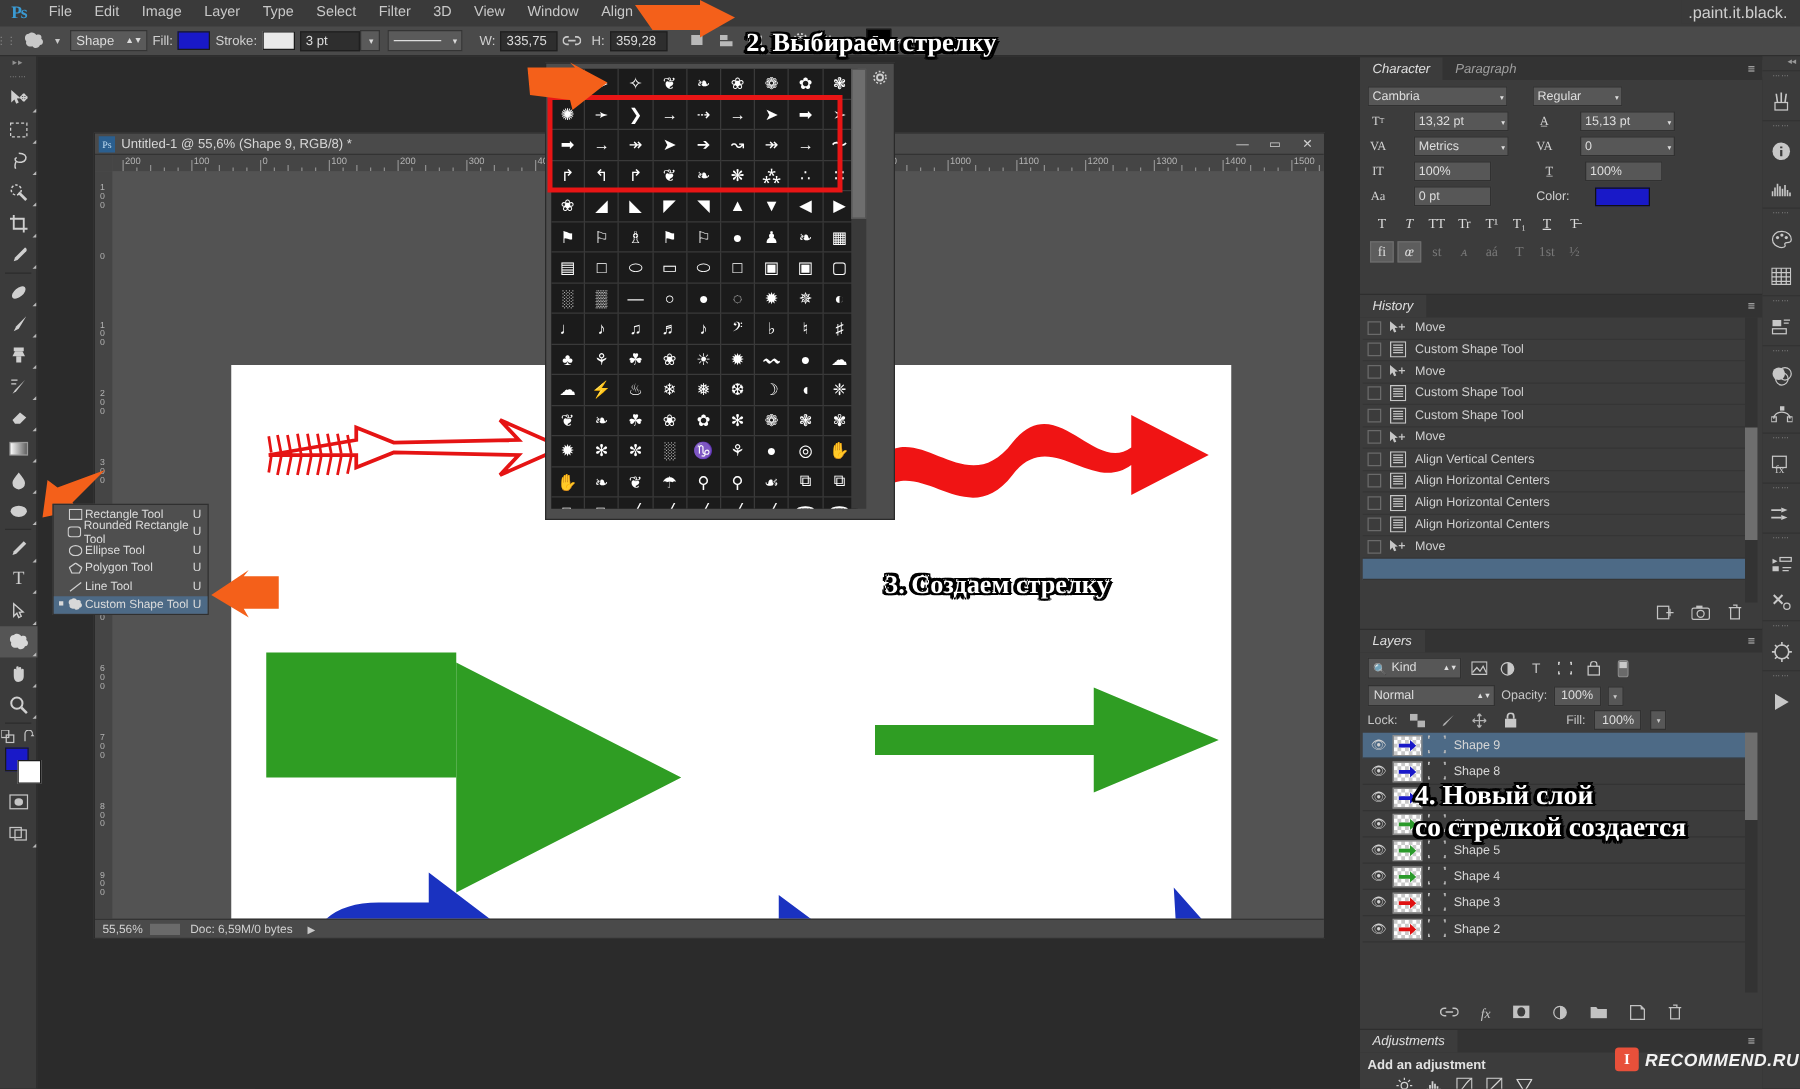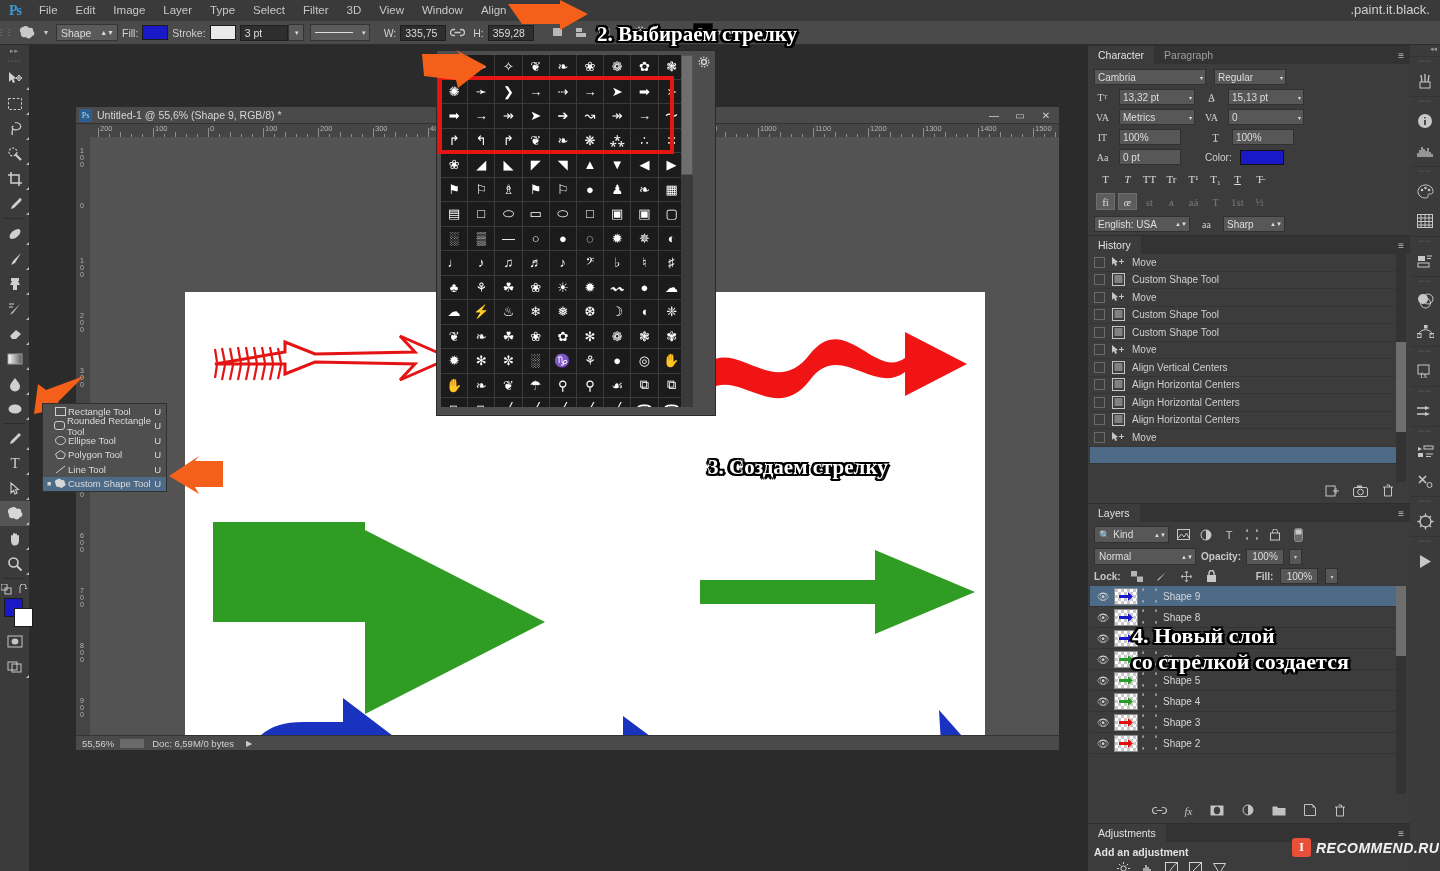--- a/index.html
+++ b/index.html
@@ -110,29 +110,29 @@
   #iconrail { position:absolute; left:1410px; top:45px; width:30px; height:826px;
     background:#3b3b3b; }
   .rail-grp { border-top:1px solid #333; }
   .rail-grip { height:9px; text-align:center; color:#8f8f8f; font-size:6px;
     letter-spacing:1px; line-height:9px; }
   .rail-ico { width:30px; height:30px; display:flex; align-items:center;
     justify-content:center; color:#c7c7c7; }
 
   .pan { background:#3c3c3c; border-top:1px solid #2e2e2e; position:relative; }
   .pan-tabs { height:18px; background:#333; display:flex; align-items:flex-end;
-    position:relative; }
+    position:relative;font-style:italic; }
   .pan-tab { height:18px; padding:0 10px; font-size:10.5px; color:#9f9f9f;
     display:flex; align-items:center; }
   .pan-tab.active { background:#3c3c3c; color:#e0e0e0; }
   .pan-menu { position:absolute; right:6px; top:4px; color:#bdbdbd; font-size:10px; }
 
   
   #charpanel { position:absolute; left:0; top:0; width:322px; height:190px; }
-  .cp-row { display:flex; align-items:center; padding:2px 6px; gap:8px; }
+  .cp-row { display:flex; align-items:center; padding:2px 6px; gap:20px; }
   .cp-sel { height:16px; background:#575757; border:1px solid #313131; color:#dedede;
     font-size:10px; display:flex; align-items:center; padding:0 3px; position:relative; }
   .cp-sel .arr { position:absolute; right:2px; font-size:6px; top:4px; }
   .cp-ico { width:17px; height:16px; color:#d2d2d2; font-size:10px;
     display:flex; align-items:center; justify-content:center;
     font-family:"Liberation Serif", serif; }
   .cp-field { height:16px; background:#575757; border:1px solid #313131;
     color:#dedede; font-size:10px; display:flex; align-items:center; padding:0 3px; }
   .cp-btnrow { display:flex; padding:3px 8px; gap:3px; }
   .cp-btn { width:19px; height:17px; display:flex; align-items:center;
@@ -164,21 +164,21 @@
   
   #layerspanel { position:absolute; left:0; top:458px; width:322px; height:320px; }
   .lp-filter { display:flex; align-items:center; gap:5px; padding:4px 6px; }
   .lp-kind { width:75px; height:17px; background:#575757; border:1px solid #313131;
     color:#dedede; font-size:10px; display:flex; align-items:center; padding:0 4px;
     position:relative; }
   .lp-ico { width:18px; height:16px; display:flex; align-items:center;
     justify-content:center; color:#c8c8c8; font-size:11px; }
   .lp-blend { display:flex; align-items:center; gap:5px; padding:1px 6px; }
   .lp-lock { display:flex; align-items:center; gap:7px; padding:2px 6px; }
-  .lp-lbl { color:#c8c8c8; font-size:10px;font-weight:bold; }
+  .lp-lbl { color:#c8c8c8; font-size:10px; }
   .lp-val { width:38px; height:16px; background:#575757; border:1px solid #313131;
     color:#dedede; font-size:10px; display:flex; align-items:center;
     justify-content:center; }
   #layerlist { position:absolute; left:2px; top:82px; width:310px; height:208px;
     overflow:hidden; }
   .lrow { height:21px; display:flex; align-items:center; border-bottom:1px solid #333;
     padding-left:2px; }
   .lrow.sel { background:#4d6a86; }
   .leye { width:22px; text-align:center; color:#d0d0d0; font-size:10px; }
   .lthumb { width:24px; height:17px; margin-right:4px; position:relative;
@@ -985,31 +985,20 @@
     <div class="cp-btnrow">
       <div class="cp-btn on">fi</div>
       <div class="cp-btn on" style="font-style:italic;">œ</div>
       <div class="cp-btn dim">st</div>
       <div class="cp-btn dim" style="font-style:italic;">ᴀ</div>
       <div class="cp-btn dim">aá</div>
       <div class="cp-btn dim">T</div>
       <div class="cp-btn dim">1st</div>
       <div class="cp-btn dim">½</div>
     </div>
-    <div class="cp-row" style="padding-top:3px;">
-      <div class="cp-sel" style="width:96px;">
-        <span>English: USA</span>
-          <span class="arr">▲▼</span>
-        </div>
-      <div class="cp-ico">aa</div>
-      <div class="cp-sel" style="width:62px;">
-        <span>Sharp</span>
-          <span class="arr">▲▼</span>
-        </div>
-    </div>
   </div>
 
   <div id="histpanel" class="pan">
     <div class="pan-tabs">
       <div class="pan-tab active">History</div>
       <div class="pan-menu">≡</div>
     </div>
     <div id="histlist">
         <div class="hrow">
           <div class="hbox"></div>

